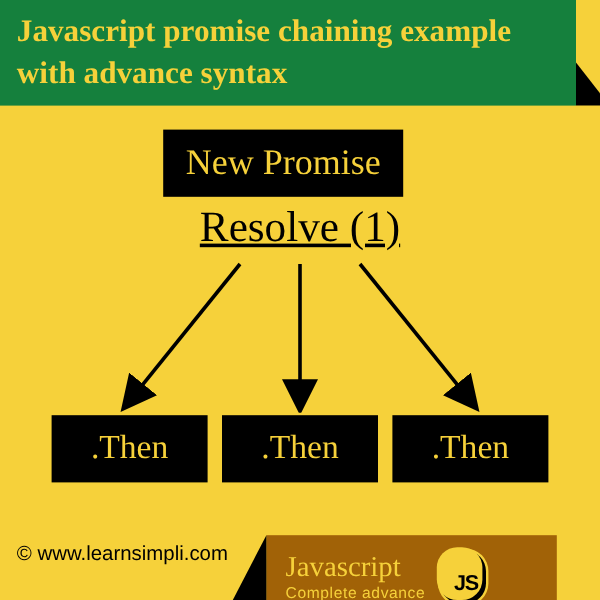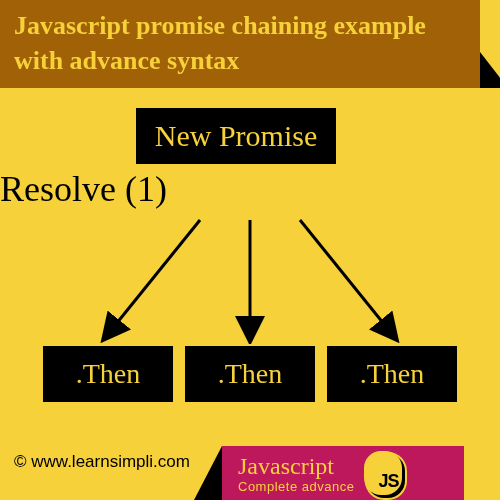--- a/index.html
+++ b/index.html
@@ -5,21 +5,21 @@
   * { margin: 0; padding: 0; box-sizing: border-box; }
   body {
     width: 500px;
     height: 500px;
     background: #f6d13a;
     font-family: Georgia, 'Times New Roman', serif;
     position: relative;
     overflow: hidden;
   }
   .title-banner {
-    background: #a16207;
+    background: #15803d;
     color: #f6d13a;
     font-size: 26px;
     font-weight: bold;
     line-height: 1.35;
     padding: 8px 14px 10px 14px;
     width: 480px;
     position: relative;
   }
   .title-banner::after {
     content: "";
@@ -40,22 +40,24 @@
     color: #f6d13a;
     font-size: 30px;
     display: flex;
     align-items: center;
     justify-content: center;
   }
   .resolve {
     position: absolute;
     top: 168px;
     width: 100%;
+    text-align: center;
     color: #000;
     font-size: 36px;
+    text-decoration: underline;
   }
   .arrows {
     position: absolute;
     top: 214px;
     left: 0;
     width: 500px;
     height: 130px;
   }
   .bottom-row {
     position: absolute;
@@ -90,23 +92,23 @@
     color: #000;
     font-family: Arial, sans-serif;
     font-size: 17px;
   }
   .brand-bar {
     position: absolute;
     right: 0;
     bottom: 0;
     height: 54px;
     width: 242px;
-    background: #be185d;
+    background: #a16207;
     display: flex;
-    align-items: center;
+    align-items: flex-end;
     padding-left: 16px;
   }
   .brand-bar::before {
     content: "";
     position: absolute;
     left: -28px;
     top: 0;
     width: 0; height: 0;
     border-right: 28px solid #000;
     border-top: 54px solid transparent;

